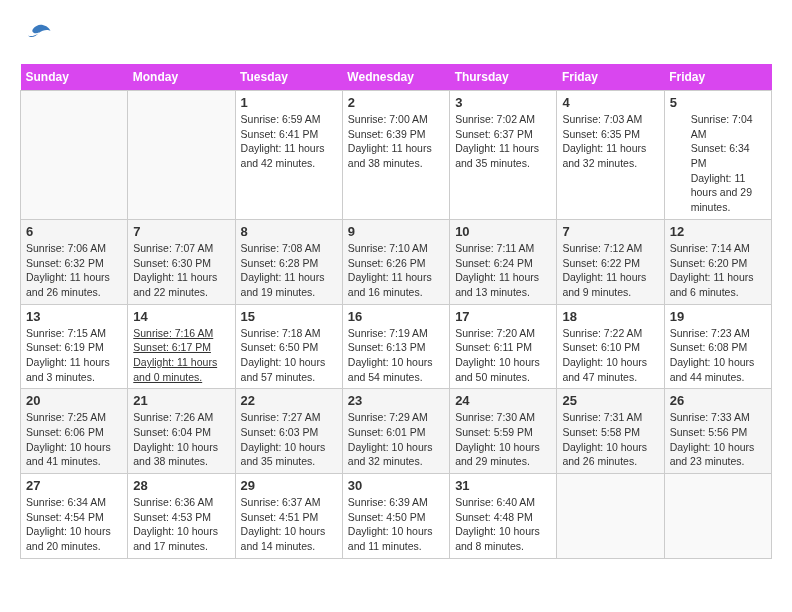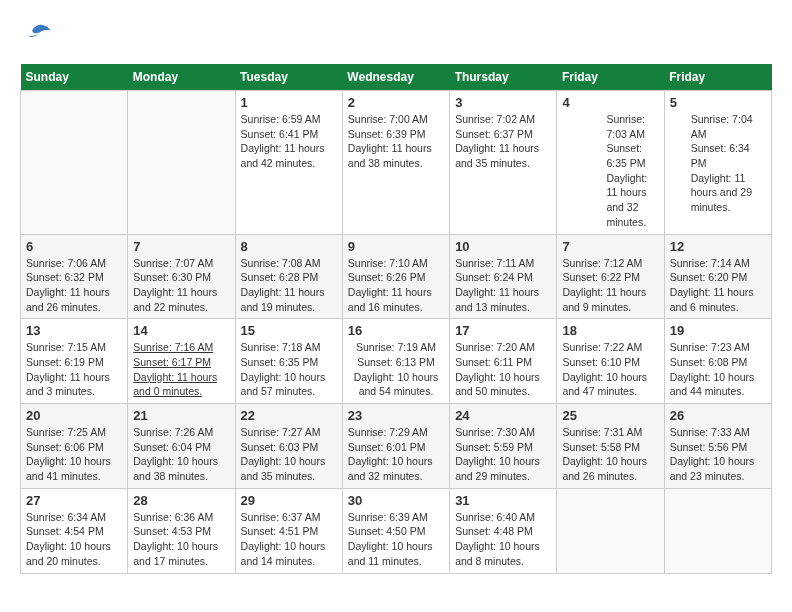--- a/index.html
+++ b/index.html
@@ -45,21 +45,21 @@
     .subtitle {
       font-size: 16px;
       color: #555;
     }
     table {
       width: 100%;
       border-collapse: collapse;
       font-size: 11px;
     }
     thead tr th {
-      background-color: #15803d;
+      background-color: #d946ef;
       color: #fff;
       text-align: left;
       padding: 6px 5px;
       font-size: 12px;
       font-weight: bold;
       margin-top: 16px;
     }
     tbody tr td {
       border: 1px solid #ccc;
       vertical-align: top;
@@ -140,21 +140,21 @@
 Daylight: 11 hours and 38 minutes.</div>
         </td>
         <td>
           <span class="day-number">3</span>
           <div class="day-info" style="white-space: pre-line;">Sunrise: 7:02 AM
 Sunset: 6:37 PM
 Daylight: 11 hours and 35 minutes.</div>
         </td>
         <td>
           <span class="day-number">4</span>
-          <div class="day-info" style="white-space: pre-line; margin-left: 44px;">Sunrise: 7:03 AM
+          <div class="day-info" style="white-space: pre-line;">Sunrise: 7:03 AM
 Sunset: 6:35 PM
 Daylight: 11 hours and 32 minutes.</div>
         </td>
         <td>
           <span class="day-number">5</span>
           <div class="day-info" style="white-space: pre-line; margin-left: 21px;">Sunrise: 7:04 AM
 Sunset: 6:34 PM
 Daylight: 11 hours and 29 minutes.</div>
         </td>
       </tr>
@@ -211,26 +211,26 @@
         </td>
         <td>
           <span class="day-number">14</span>
           <div class="day-info" style="white-space: pre-line; text-decoration: underline;">Sunrise: 7:16 AM
 Sunset: 6:17 PM
 Daylight: 11 hours and 0 minutes.</div>
         </td>
         <td>
           <span class="day-number">15</span>
           <div class="day-info" style="white-space: pre-line;">Sunrise: 7:18 AM
-Sunset: 6:35 PM
+Sunset: 6:50 PM
 Daylight: 10 hours and 57 minutes.</div>
         </td>
         <td>
           <span class="day-number">16</span>
-          <div class="day-info" style="white-space: pre-line; text-align: center;">Sunrise: 7:19 AM
+          <div class="day-info" style="white-space: pre-line;">Sunrise: 7:19 AM
 Sunset: 6:13 PM
 Daylight: 10 hours and 54 minutes.</div>
         </td>
         <td>
           <span class="day-number">17</span>
           <div class="day-info" style="white-space: pre-line;">Sunrise: 7:20 AM
 Sunset: 6:11 PM
 Daylight: 10 hours and 50 minutes.</div>
         </td>
         <td>

